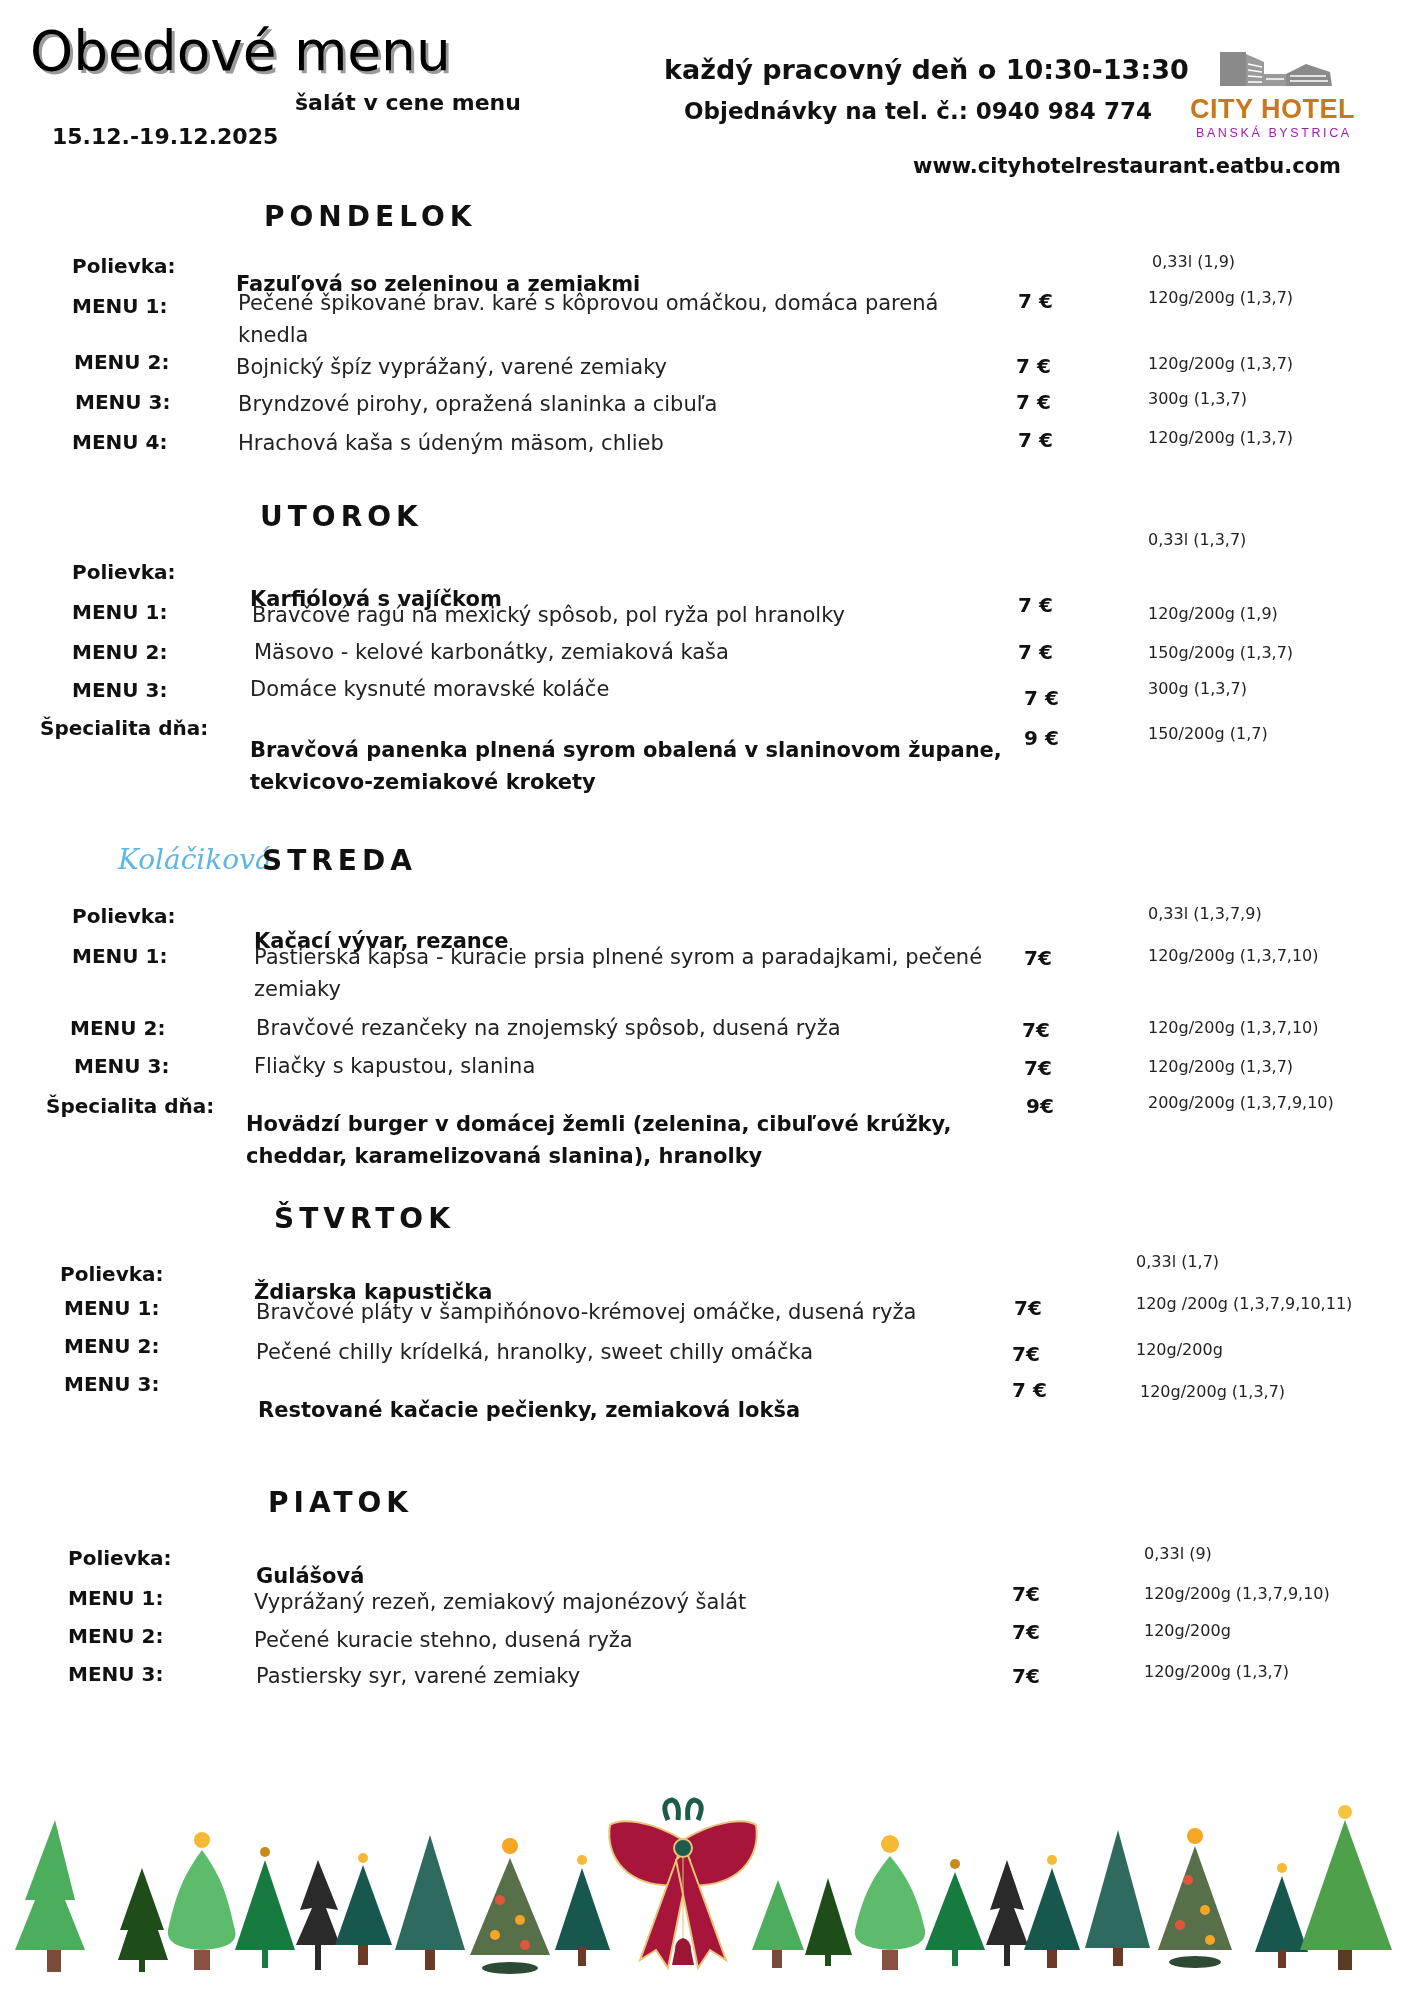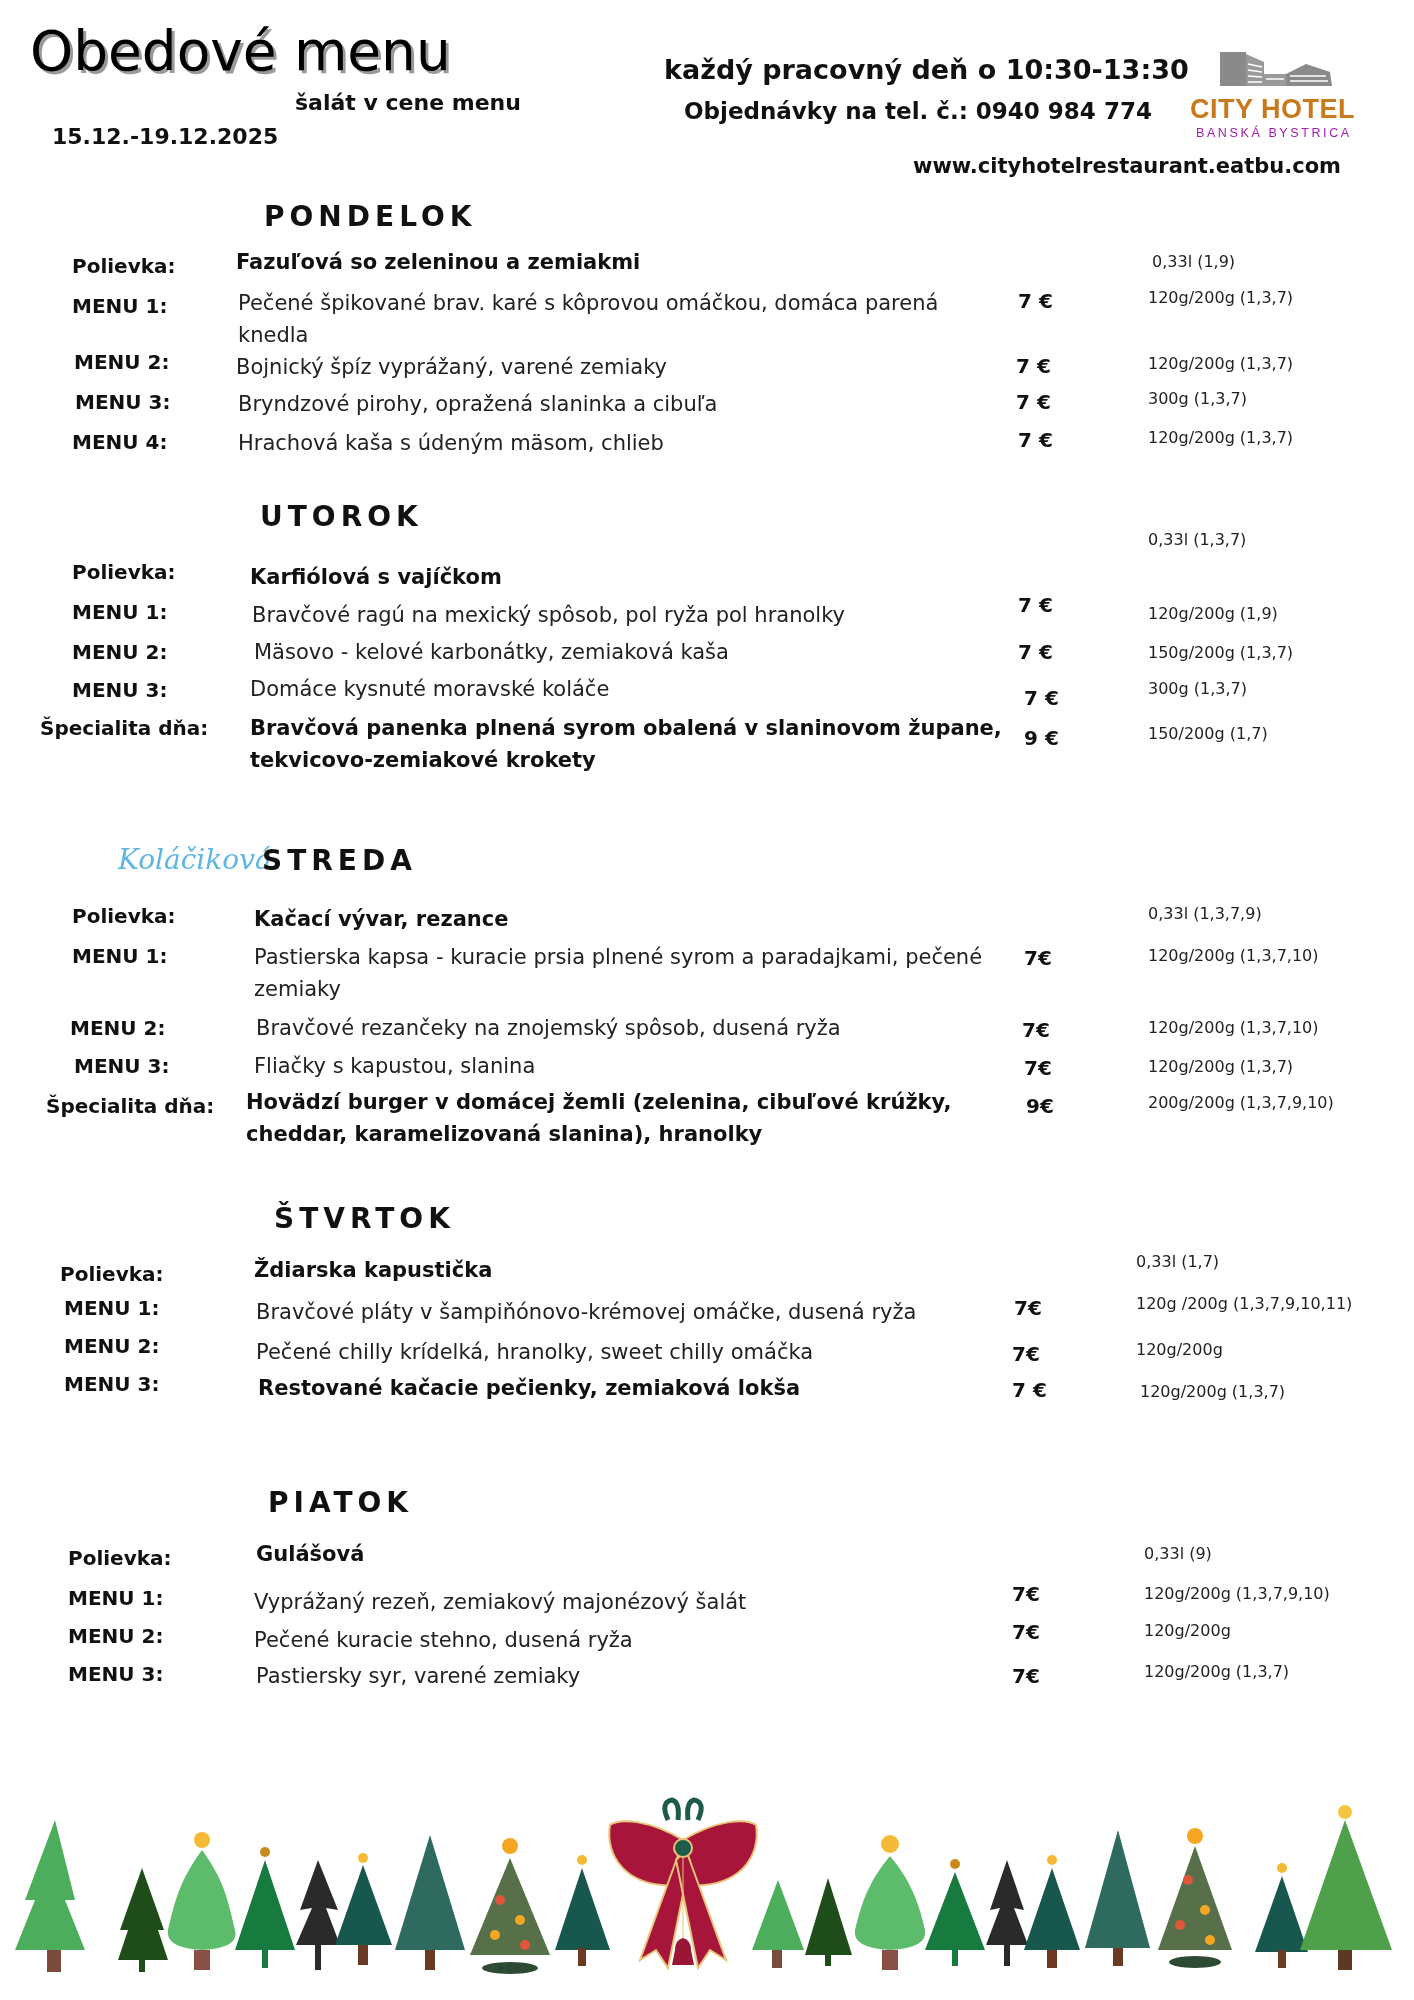--- a/index.html
+++ b/index.html
@@ -23,21 +23,21 @@
                  font-weight: bold; font-size: 27px; color: #c9781a; letter-spacing: 0.5px; }
   .logo .city { position: absolute; left: 16px; top: 74px; font-family: "Liberation Sans", sans-serif;
                 font-size: 12.5px; color: #a21caf; letter-spacing: 2.6px; }
 
   
   .day { font-family: "DejaVu Sans", sans-serif; font-weight: bold; font-size: 28px; letter-spacing: 5px; color: #111; }
   .script { font-family: "DejaVu Serif", serif; font-style: italic; font-size: 28px; color: #5fb6e3; letter-spacing: 0px; }
 
   .lbl { font-size: 20px; font-weight: bold; color: #111; }
   .dish { font-size: 21px; color: #222; line-height: 32px; white-space: normal; }
-  .dish.bold { font-weight: bold; color: #111; }
+  .dish.bold { font-weight: bold; color: #111; margin-top: 22px; }
   .price { font-size: 20px; font-weight: bold; color: #111; }
   .info { font-size: 16px; color: #222; }
 
   
   .footer { left: 0; top: 1780px; width: 1414px; height: 220px; }
 </style>
 </head>
 <body>
 
 <div class="abs title">Obedové menu</div>

